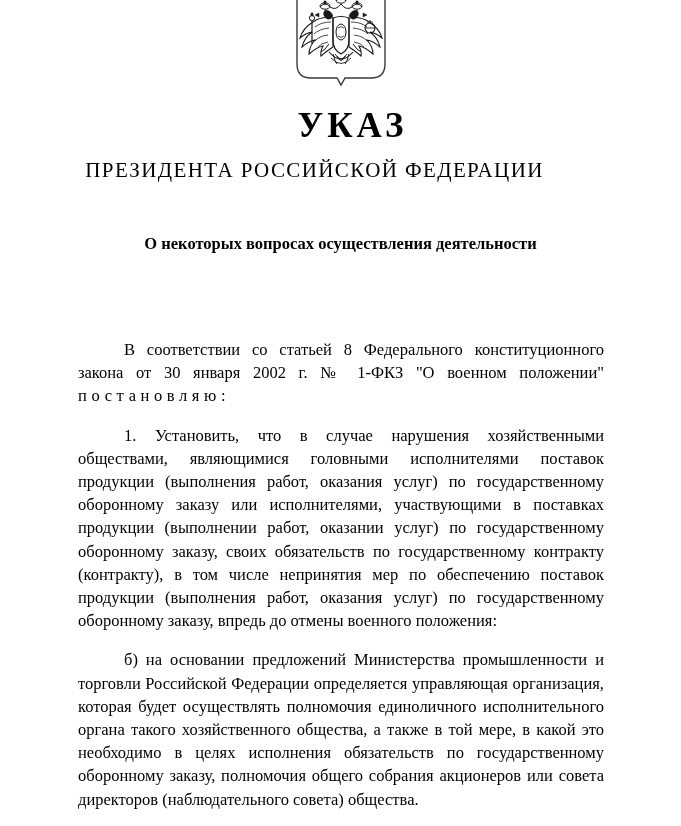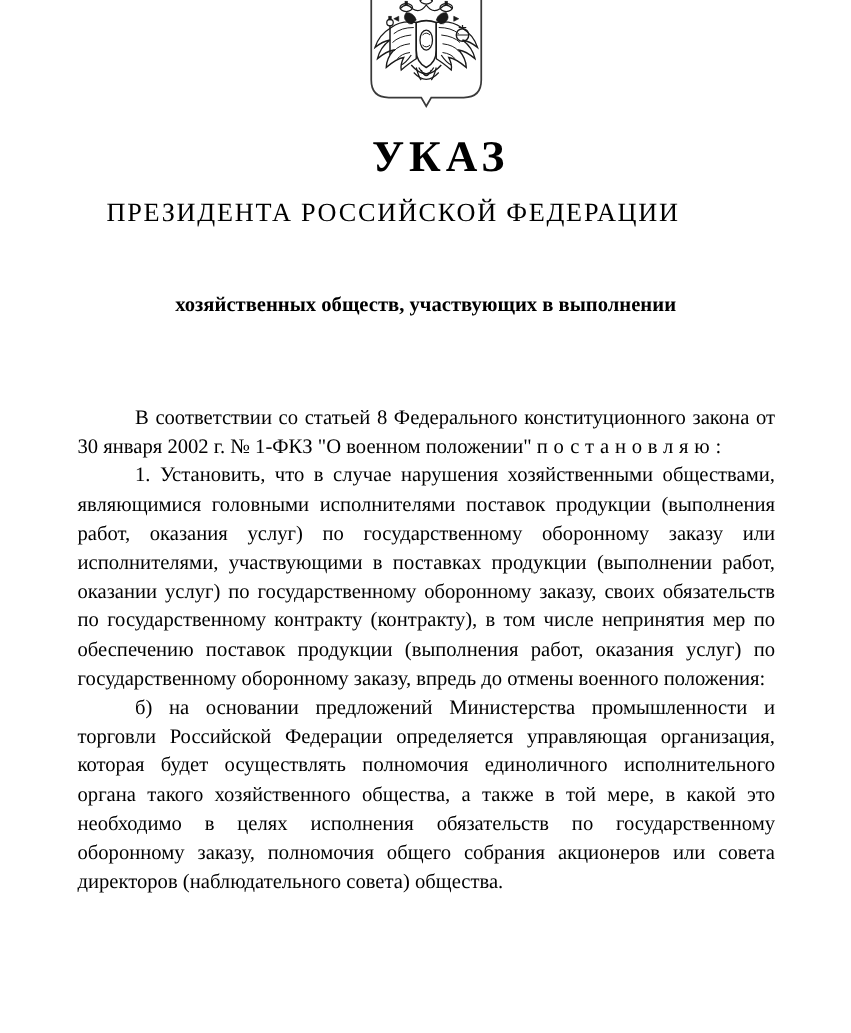--- a/index.html
+++ b/index.html
@@ -89,21 +89,21 @@
   }
 
   
   .body-text {
     position: absolute;
     top: 322px;
     left: 62px;
     width: 558px;
   }
   .para {
-    margin: 0;
+    margin: 16px;
     font-size: 16.5px;
     line-height: 23.2px;
     text-align: justify;
     text-align-last: left;
     text-indent: 46px;
     hyphens: none;
   }
   .spaced {
     letter-spacing: 4.6px;
   }
@@ -165,21 +165,21 @@
         </g>
       </svg>
     </div>
   </div>
 
   <div class="doc-title">УКАЗ</div>
 
   <div class="doc-subtitle">ПРЕЗИДЕНТА РОССИЙСКОЙ ФЕДЕРАЦИИ</div>
 
   <div class="doc-heading">
-    <span class="hline">хозяйственных обществ, участвующих в выполнении</span>
+    <span class="hline">О некоторых вопросах осуществления деятельности</span>
   </div>
 
   <div class="body-text">
 
     <p class="para"><span>В соответствии со статьей 8 Федерального конституционного закона от 30 января 2002 г. № 1-ФКЗ "О военном положении" </span><span class="spaced">постановляю:</span></p>
 
     <p class="para">1. Установить, что в случае нарушения хозяйственными обществами, являющимися головными исполнителями поставок продукции (выполнения работ, оказания услуг) по государственному оборонному заказу или исполнителями, участвующими в поставках продукции (выполнении работ, оказании услуг) по государственному оборонному заказу, своих обязательств по государственному контракту (контракту), в том числе непринятия мер по обеспечению поставок продукции (выполнения работ, оказания услуг) по государственному оборонному заказу, впредь до отмены военного положения:</p>
 
 
     <p class="para">б) на основании предложений Министерства промышленности и торговли Российской Федерации определяется управляющая организация, которая будет осуществлять полномочия единоличного исполнительного органа такого хозяйственного общества, а также в той мере, в какой это необходимо в целях исполнения обязательств по государственному оборонному заказу, полномочия общего собрания акционеров или совета директоров (наблюдательного совета) общества.</p>

